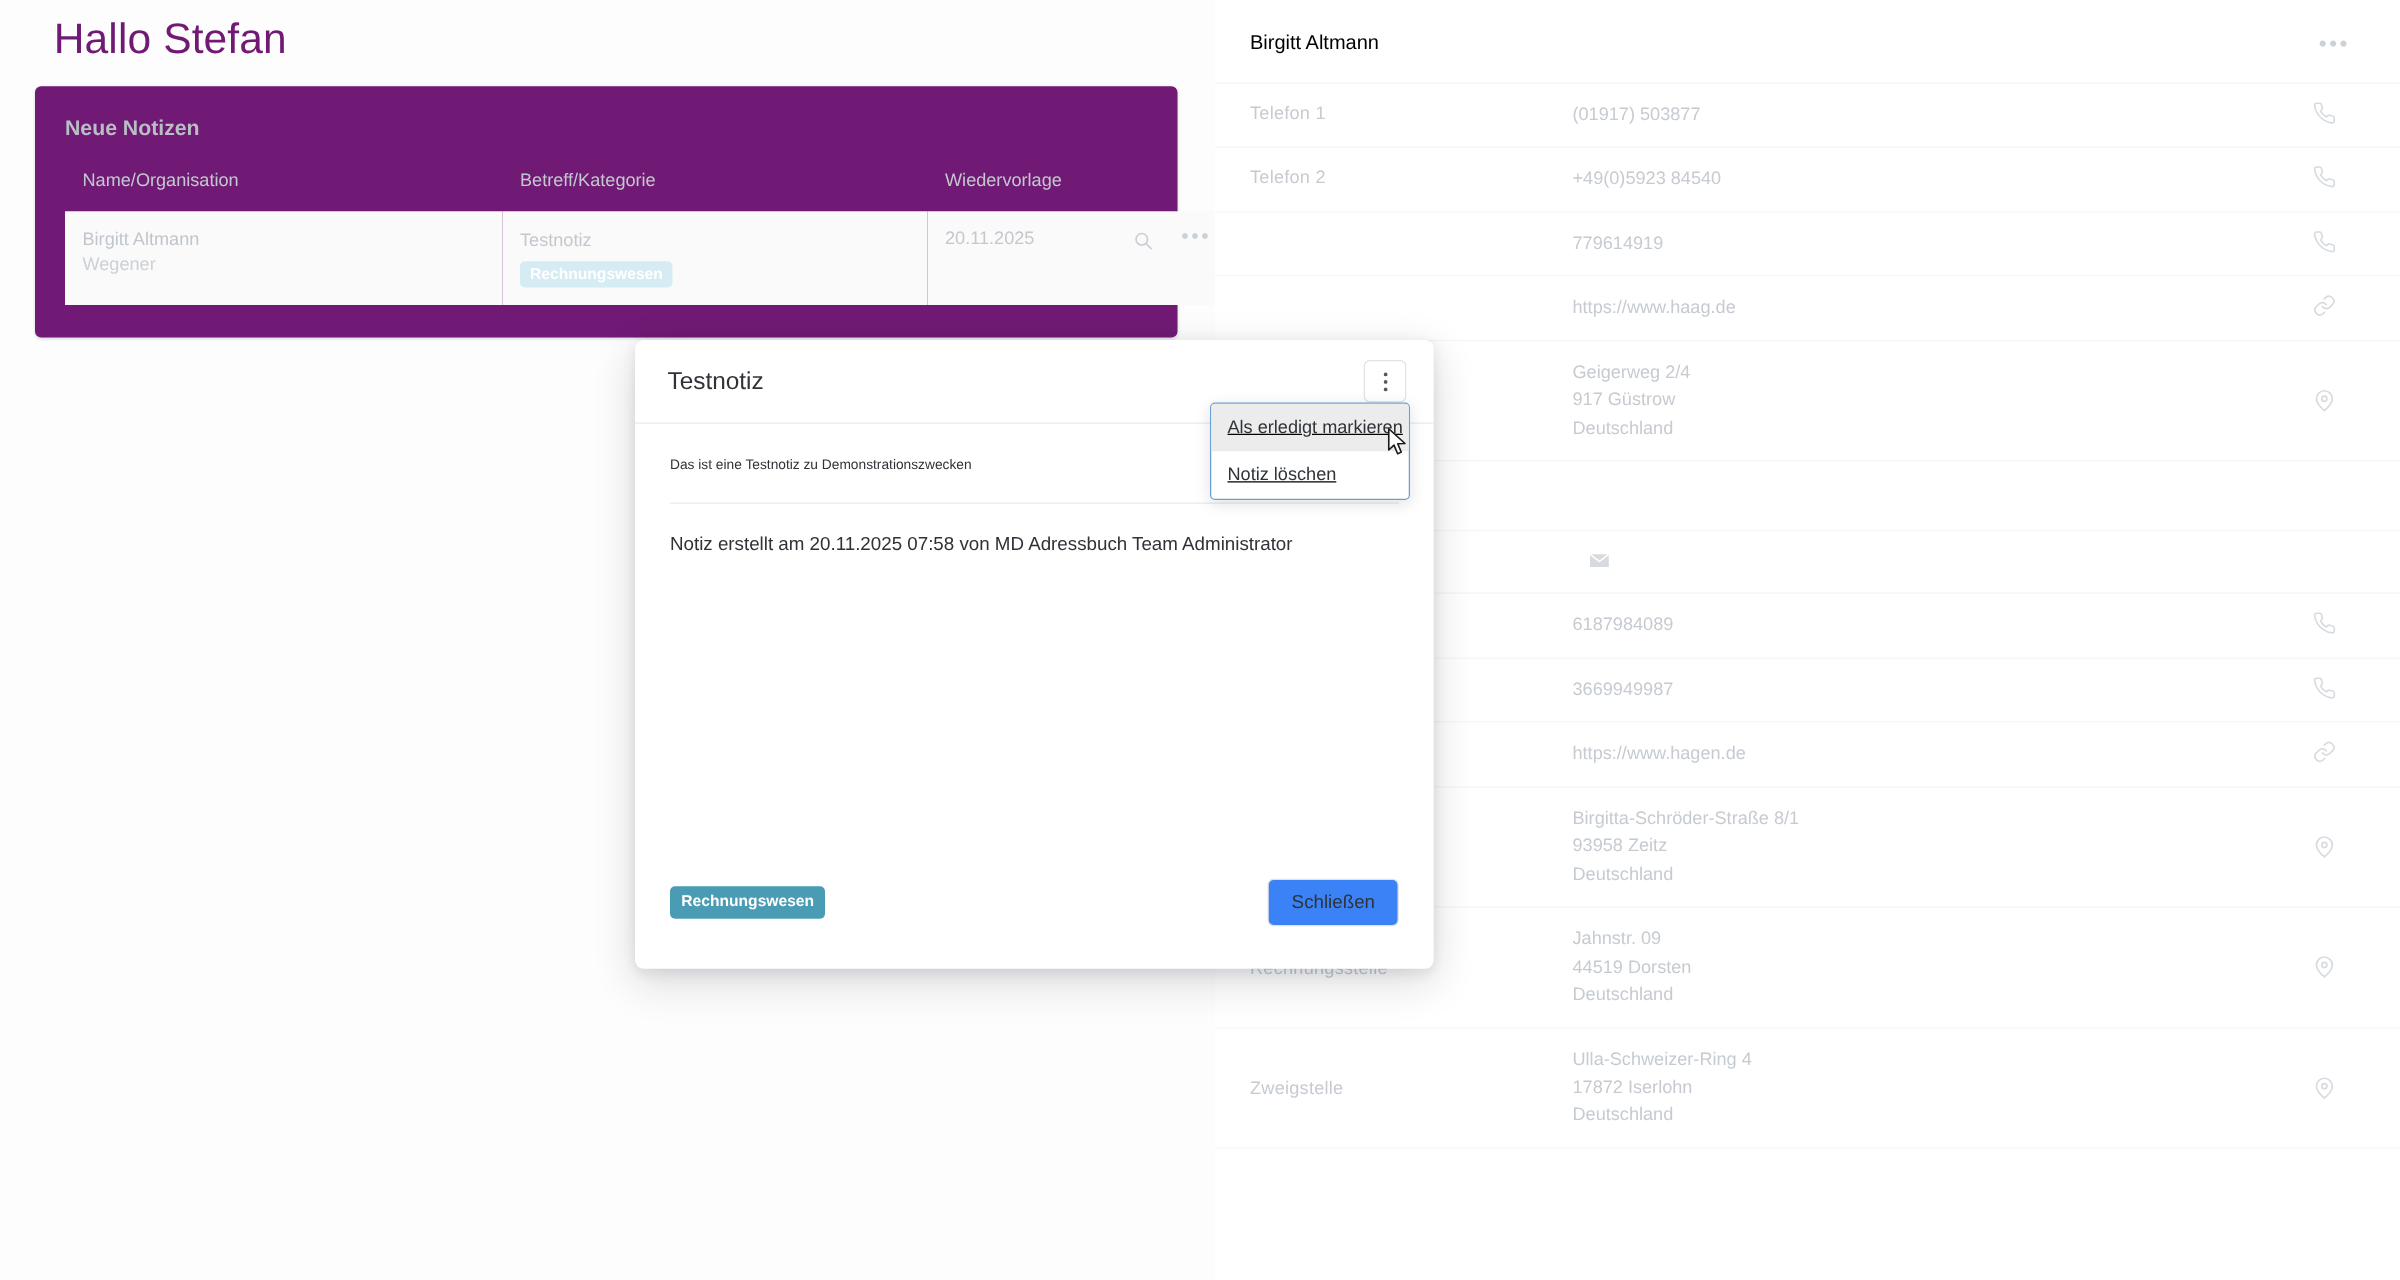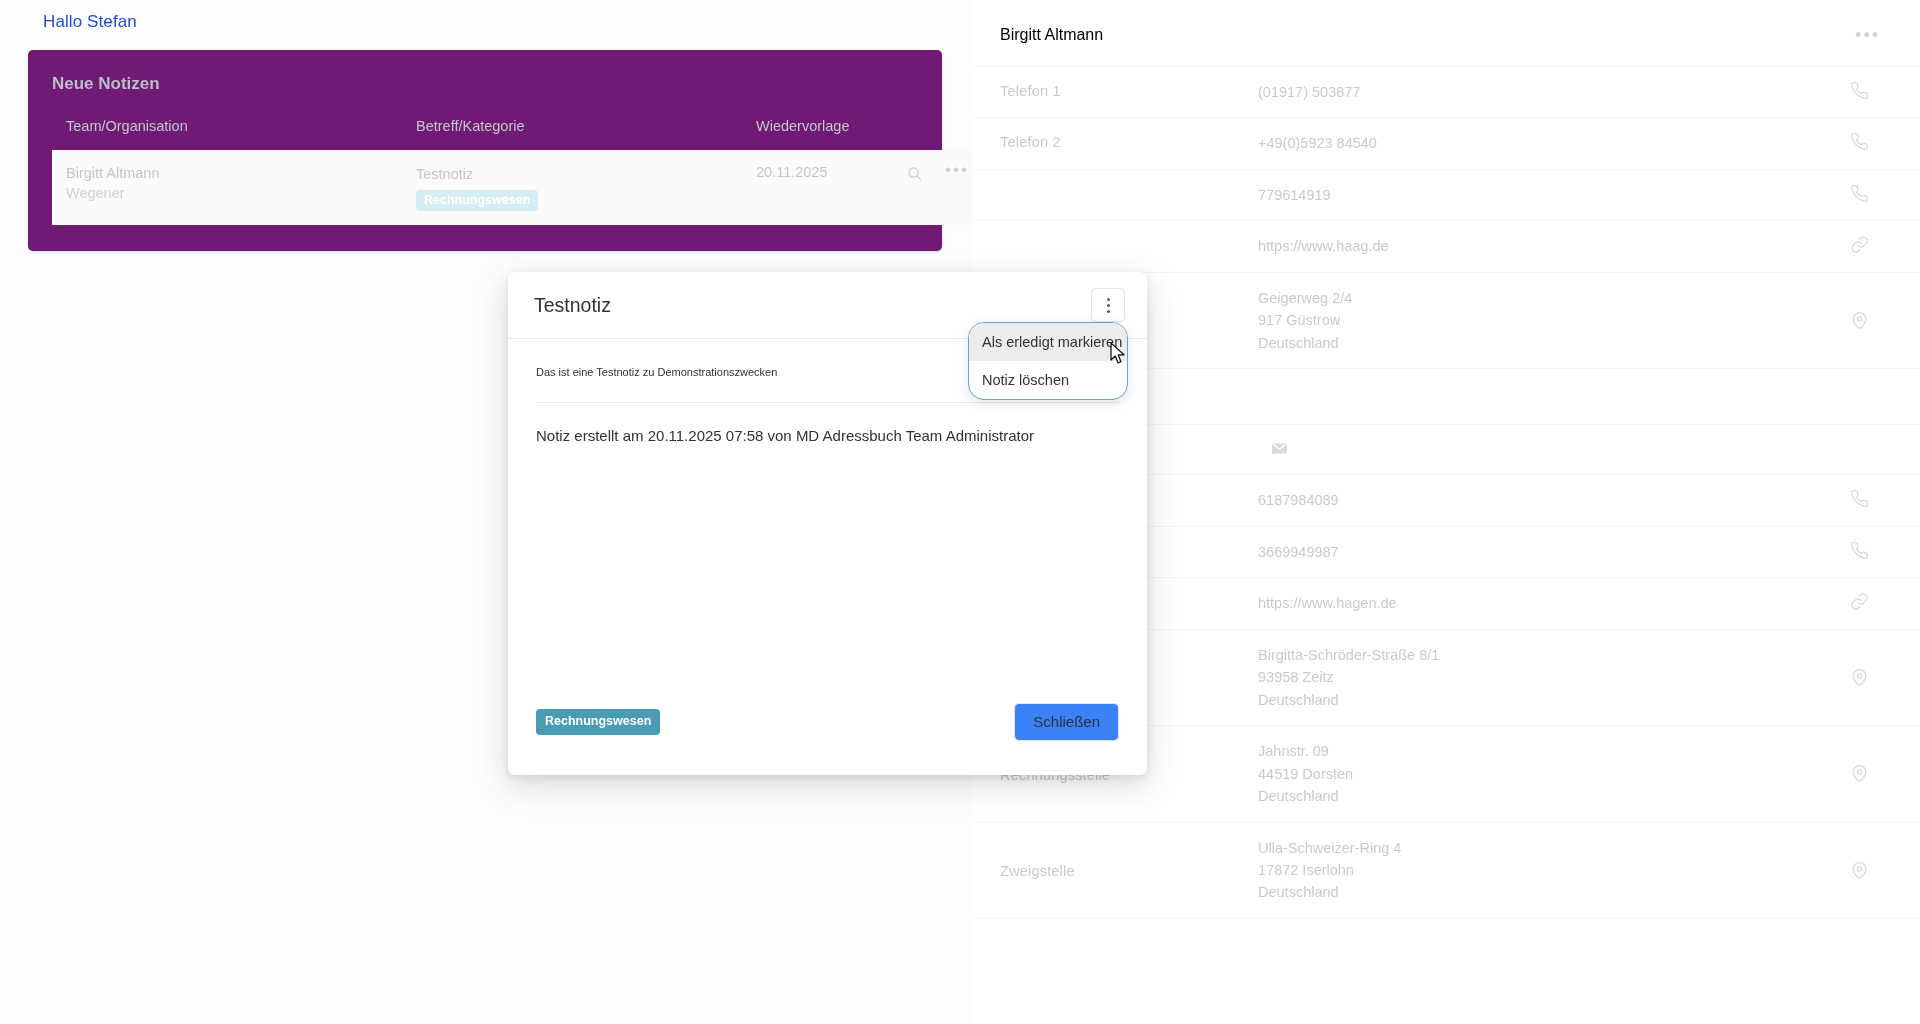--- a/index.html
+++ b/index.html
@@ -35,23 +35,23 @@
   }
 
   
   .left-col {
     width: 972px;
     padding: 0 30px 0 28px;
     flex: 0 0 972px;
   }
 
   .greeting {
-    font-size: 17px;
+    font-size: 34px;
     font-weight: 400;
-    color: #1d4ed8;
+    color: #701a75;
     letter-spacing: .1px;
     padding: 12px 0 18px 15px;
     white-space: nowrap;
   }
 
   .card {
     background: #701a75;
     border-radius: 5px;
     box-shadow: 0 1px 3px rgba(16,24,40,.10), 0 1px 2px rgba(16,24,40,.06);
     padding: 22px 24px 26px 24px;
@@ -288,25 +288,26 @@
   }
 
   
   .dropdown {
     position: absolute;
     left: 968px;
     top: 322px;
     width: 160px;
     background: #ffffff;
     border: 1px solid #6b9ed4;
-    border-radius: 16px;
+    border-radius: 4px;
     box-shadow: 0 3px 12px rgba(16,24,40,.13);
     z-index: 60;
     overflow: hidden;
     padding: 0;
+    text-decoration: underline;
   }
   .dropdown-item {
     display: block;
     width: 100%;
     text-align: left;
     background: transparent;
     border: none;
     font-family: inherit;
     font-size: 14.5px;
     color: #2f3338;
@@ -335,21 +336,21 @@
   <div class="left-col">
 
     <div class="greeting">Hallo Stefan</div>
 
     <div class="card">
       <div class="card-title">Neue Notizen</div>
 
       <table class="notes">
         <thead>
           <tr>
-            <th class="col-name">Team/Organisation</th>
+            <th class="col-name">Name/Organisation</th>
             <th class="col-subject">Betreff/Kategorie</th>
             <th class="col-date">Wiedervorlage</th>
             <th class="col-actions"></th>
           </tr>
         </thead>
         <tbody>
           <tr>
             <td>
               <div class="cell-name-main">Birgitt Altmann</div>
               <div class="cell-name-sub">Wegener</div>

